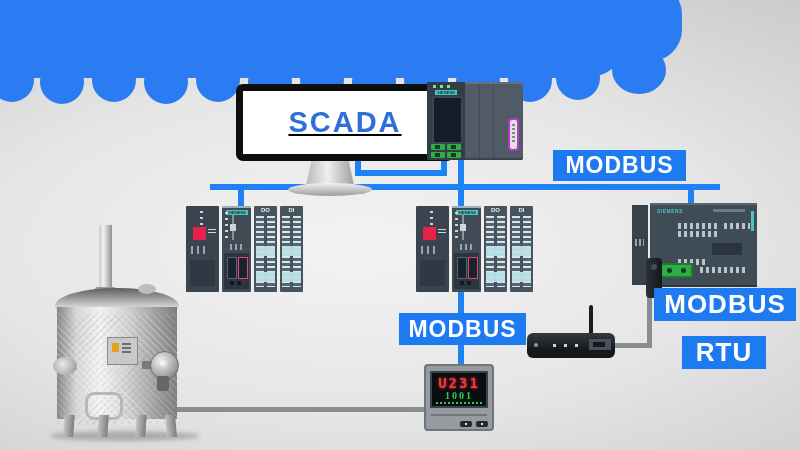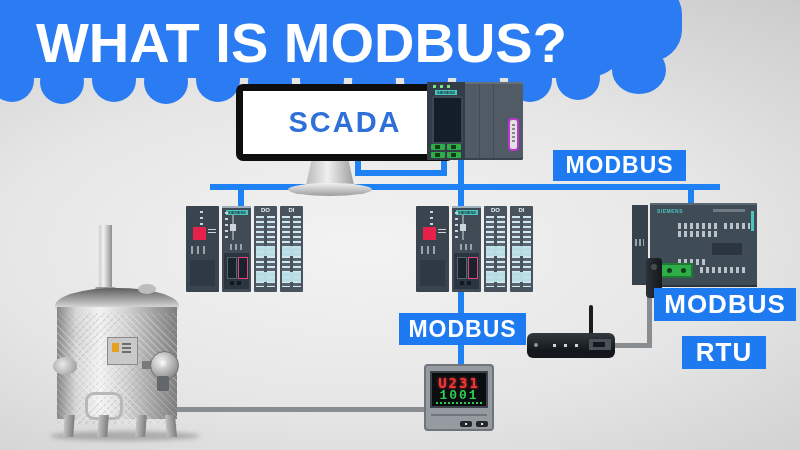--- a/index.html
+++ b/index.html
@@ -13,21 +13,21 @@
   #title{left:36px;top:12px;width:640px;font-size:56px;line-height:1.1;font-weight:900;
     color:#ffffff;letter-spacing:0px;white-space:nowrap;}
   
   .wire-blue{background:#1e82f5;}
   .wire-gray{background:#8a8d8f;}
   
   .blue-label{background:#1d7af0;color:#fff;font-weight:bold;display:flex;align-items:center;
     justify-content:center;letter-spacing:1px;}
   
   #monitor{left:236px;top:84px;width:218px;height:77px;background:#ffffff;border:7px solid #0e0e0e;
-    border-radius:7px;box-sizing:border-box;display:flex;align-items:center;justify-content:center;}
+    border-radius:7px;box-sizing:border-box;display:flex;align-items:center;justify-content:center;text-decoration:underline;}
   #scada-text{color:#2e6fd8;font-size:29px;font-weight:bold;letter-spacing:2px;}
   #monitor-neck{left:306px;top:159px;width:48px;height:26px;
     background:linear-gradient(90deg,#b9b9b9,#efefef 45%,#9f9f9f);
     clip-path:polygon(12% 0,88% 0,100% 100%,0 100%);}
   #monitor-base{left:288px;top:183px;width:84px;height:13px;border-radius:50%;
     background:linear-gradient(180deg,#f2f2f2,#9c9c9c);}
   
   #plc-top{left:427px;top:82px;width:96px;height:78px;background:#515b66;border-radius:2px;
     box-shadow:inset 0 2px 0 #657078, inset 0 -2px 0 #39434d;}
   .plc-left{position:absolute;left:0;top:0;width:38px;height:78px;background:#333d47;}
@@ -108,22 +108,22 @@
   .router-port::after{content:"";position:absolute;left:4px;top:3px;width:12px;height:5px;background:#15191d;}
   .router-pwr{position:absolute;left:7px;top:10px;width:4px;height:4px;border-radius:50%;background:#8f979d;}
   
   #indicator{left:424px;top:364px;width:70px;height:67px;background:#969ba1;border-radius:4px;
     border:2px solid #6f757b;box-sizing:border-box;}
   .ind-screen{position:absolute;left:4px;top:5px;width:58px;height:37px;background:#0b0e11;
     border:2px solid #3c4249;box-sizing:border-box;display:flex;flex-direction:column;
     align-items:center;justify-content:center;}
   .seg-red{color:#f23535;font-family:"DejaVu Sans Mono",monospace;font-weight:bold;
     font-size:14px;letter-spacing:2px;line-height:15px;text-shadow:0 0 3px rgba(255,60,60,.9);}
-  .seg-green{color:#2ecf4e;font-family:Liberation Mono, monospace;font-weight:bold;
-    font-size:13px;letter-spacing:2px;line-height:9px;text-align:right;}
+  .seg-green{color:#2ecf4e;font-family:Liberation Serif, serif;font-weight:bold;
+    font-size:10px;letter-spacing:2px;line-height:9px;text-align:right;}
   .ind-strip{width:46px;height:2px;margin-top:2px;
     background:repeating-linear-gradient(90deg,#2ecf4e 0 2px,transparent 2px 4px);}
   .ind-groove{position:absolute;left:5px;top:48px;width:56px;height:2px;background:#70767c;}
   .ind-btn{position:absolute;top:55px;width:12px;height:6px;background:#23282d;border-radius:2px;}
   .ind-btn::after{content:"";position:absolute;left:5px;top:2px;width:2px;height:2px;background:#e8e8e8;}
   
   #tank{left:40px;top:225px;width:172px;height:212px;}
   .tk-chimney{position:absolute;left:59px;top:0px;width:13px;height:68px;
     background:linear-gradient(90deg,#cdcdcd,#f0f0f0 35%,#8f8f8f);}
   .tk-flange{position:absolute;left:55px;top:62px;width:21px;height:6px;background:#9a9a9a;border-radius:2px;}
@@ -168,21 +168,20 @@
   <div class="abs cloud-part round" style="left:196px;top:58px;width:44px;height:44px;"></div>
   <div class="abs cloud-part round" style="left:248px;top:60px;width:44px;height:44px;"></div>
   <div class="abs cloud-part round" style="left:300px;top:58px;width:44px;height:44px;"></div>
   <div class="abs cloud-part round" style="left:352px;top:60px;width:44px;height:44px;"></div>
   <div class="abs cloud-part round" style="left:404px;top:58px;width:44px;height:44px;"></div>
   <div class="abs cloud-part round" style="left:456px;top:60px;width:44px;height:44px;"></div>
   <div class="abs cloud-part round" style="left:508px;top:58px;width:44px;height:44px;"></div>
   <div class="abs cloud-part round" style="left:556px;top:56px;width:44px;height:44px;"></div>
   <div class="abs cloud-part" style="left:596px;top:-18px;width:86px;height:80px;border-radius:40%;"></div>
   <div class="abs cloud-part round" style="left:612px;top:46px;width:54px;height:48px;"></div>
-  <div class="abs" id="title">WHAT IS MODBUS?</div>
 
   <div class="abs wire-blue" style="left:355px;top:158px;width:6px;height:14px;"></div>
   <div class="abs wire-blue" style="left:355px;top:170px;width:92px;height:6px;"></div>
   <div class="abs wire-blue" style="left:441px;top:160px;width:6px;height:16px;"></div>
   <div class="abs wire-blue" style="left:458px;top:156px;width:6px;height:34px;"></div>
   <div class="abs wire-blue" style="left:210px;top:184px;width:510px;height:6px;"></div>
   <div class="abs wire-blue" style="left:238px;top:188px;width:6px;height:22px;"></div>
   <div class="abs wire-blue" style="left:458px;top:188px;width:6px;height:22px;"></div>
   <div class="abs wire-blue" style="left:458px;top:290px;width:6px;height:78px;"></div>
   <div class="abs wire-blue" style="left:688px;top:188px;width:6px;height:17px;"></div>

